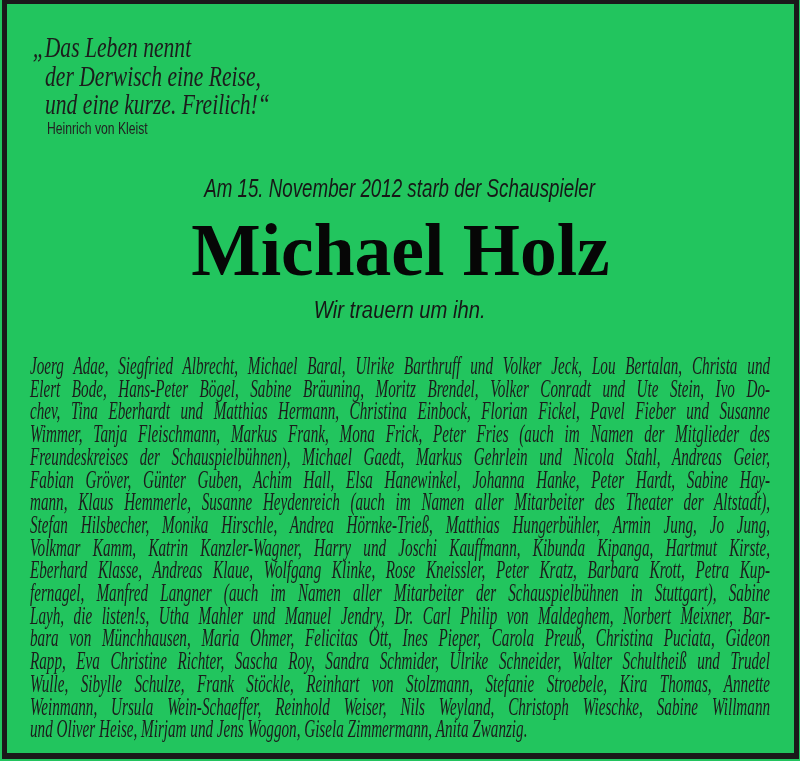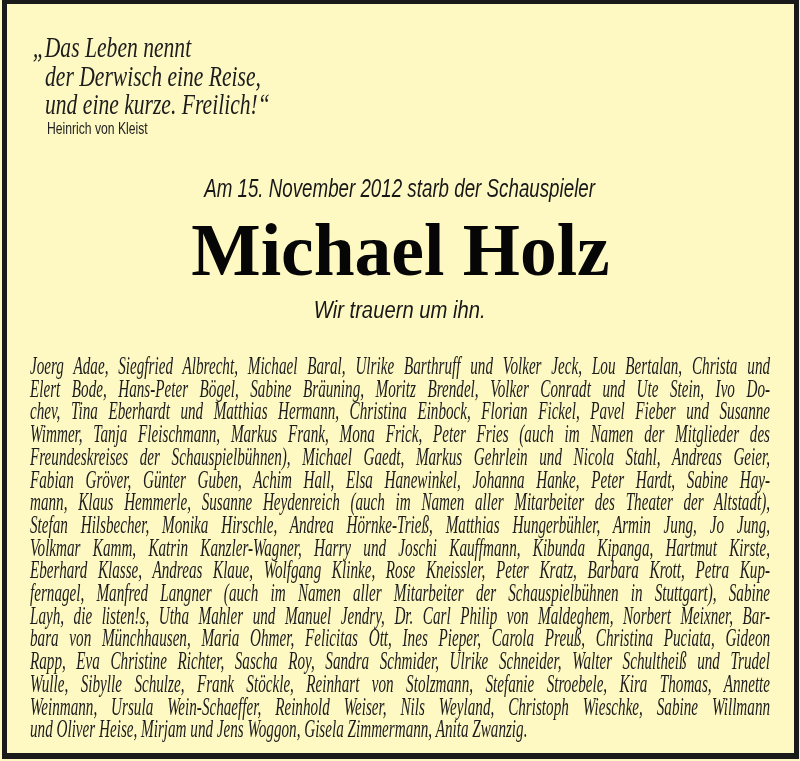--- a/index.html
+++ b/index.html
@@ -5,21 +5,21 @@
   html, body {
     margin: 0;
     padding: 0;
     background: #ffffff;
     font-family: "Liberation Serif", serif;
   }
   .page {
     position: relative;
     width: 800px;
     height: 761px;
-    background: #fef9c3;
+    background: #22c55e;
     overflow: hidden;
     color: #1a1a1a;
   }
   
   .frame {
     position: absolute;
     left: 2px; top: 0; right: 1px; bottom: 2px;
     border-style: solid;
     border-color: #1a1a1a;
     border-width: 4px 5px 6px 5px;

